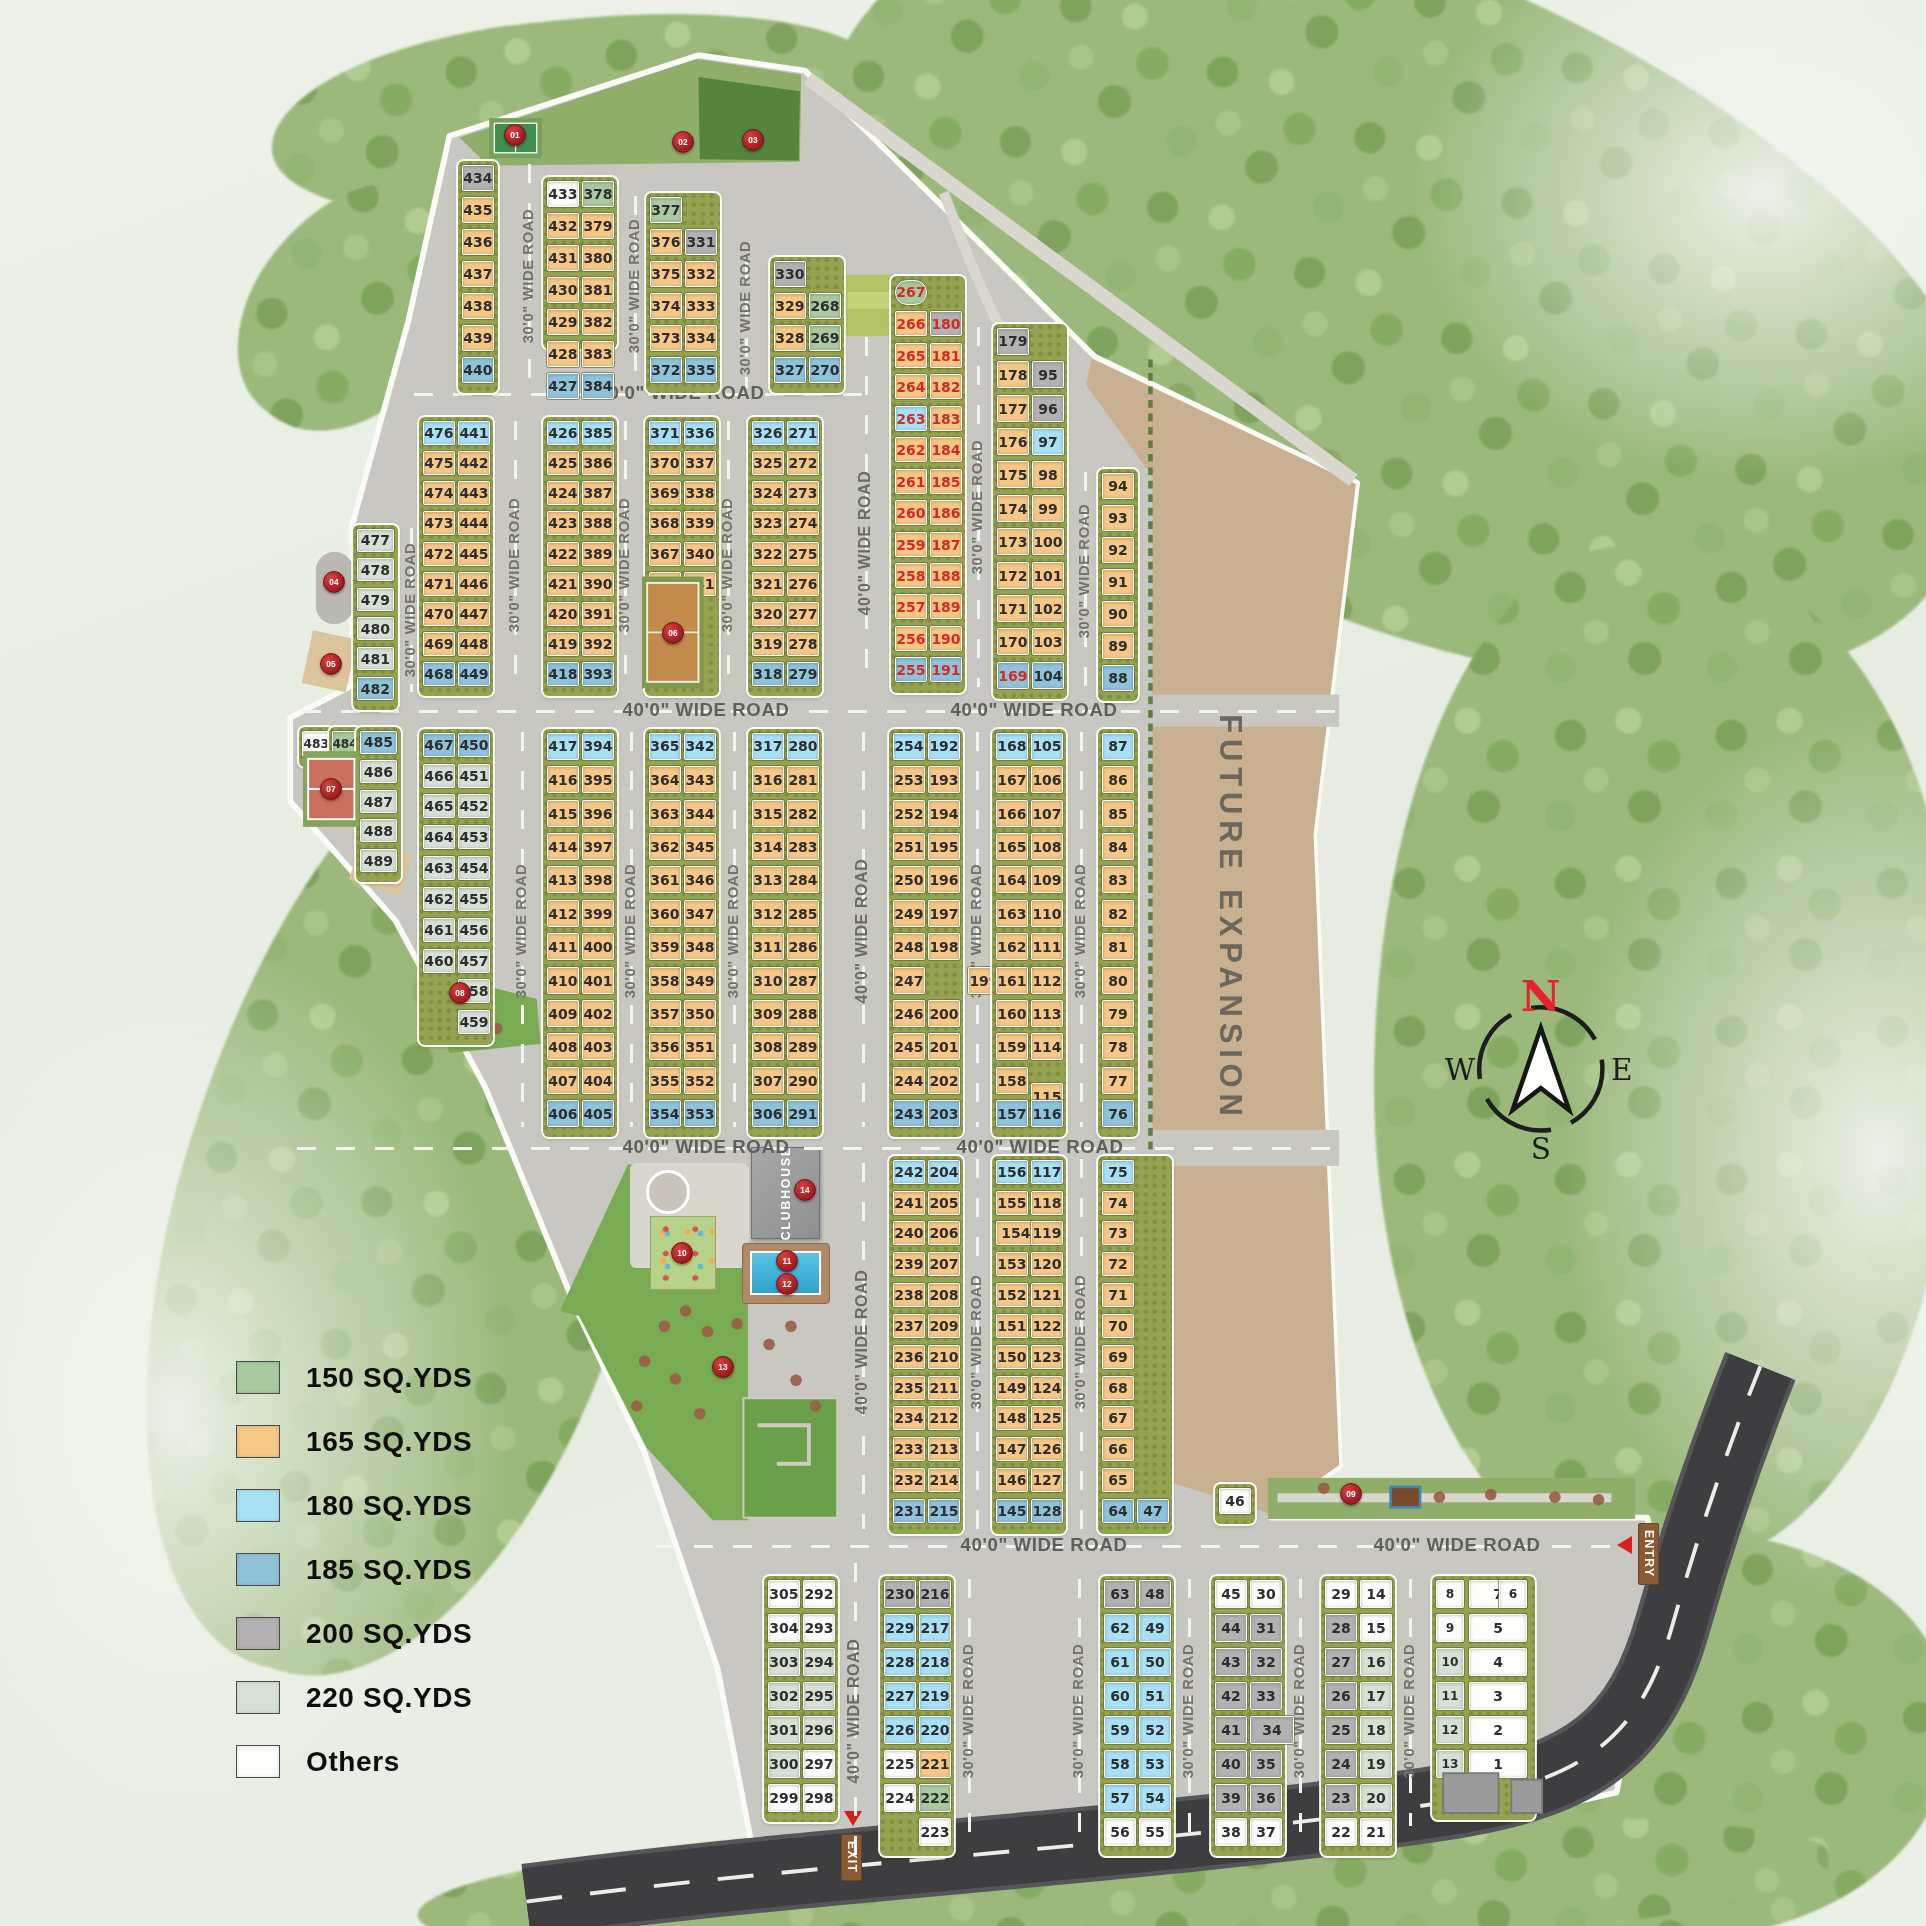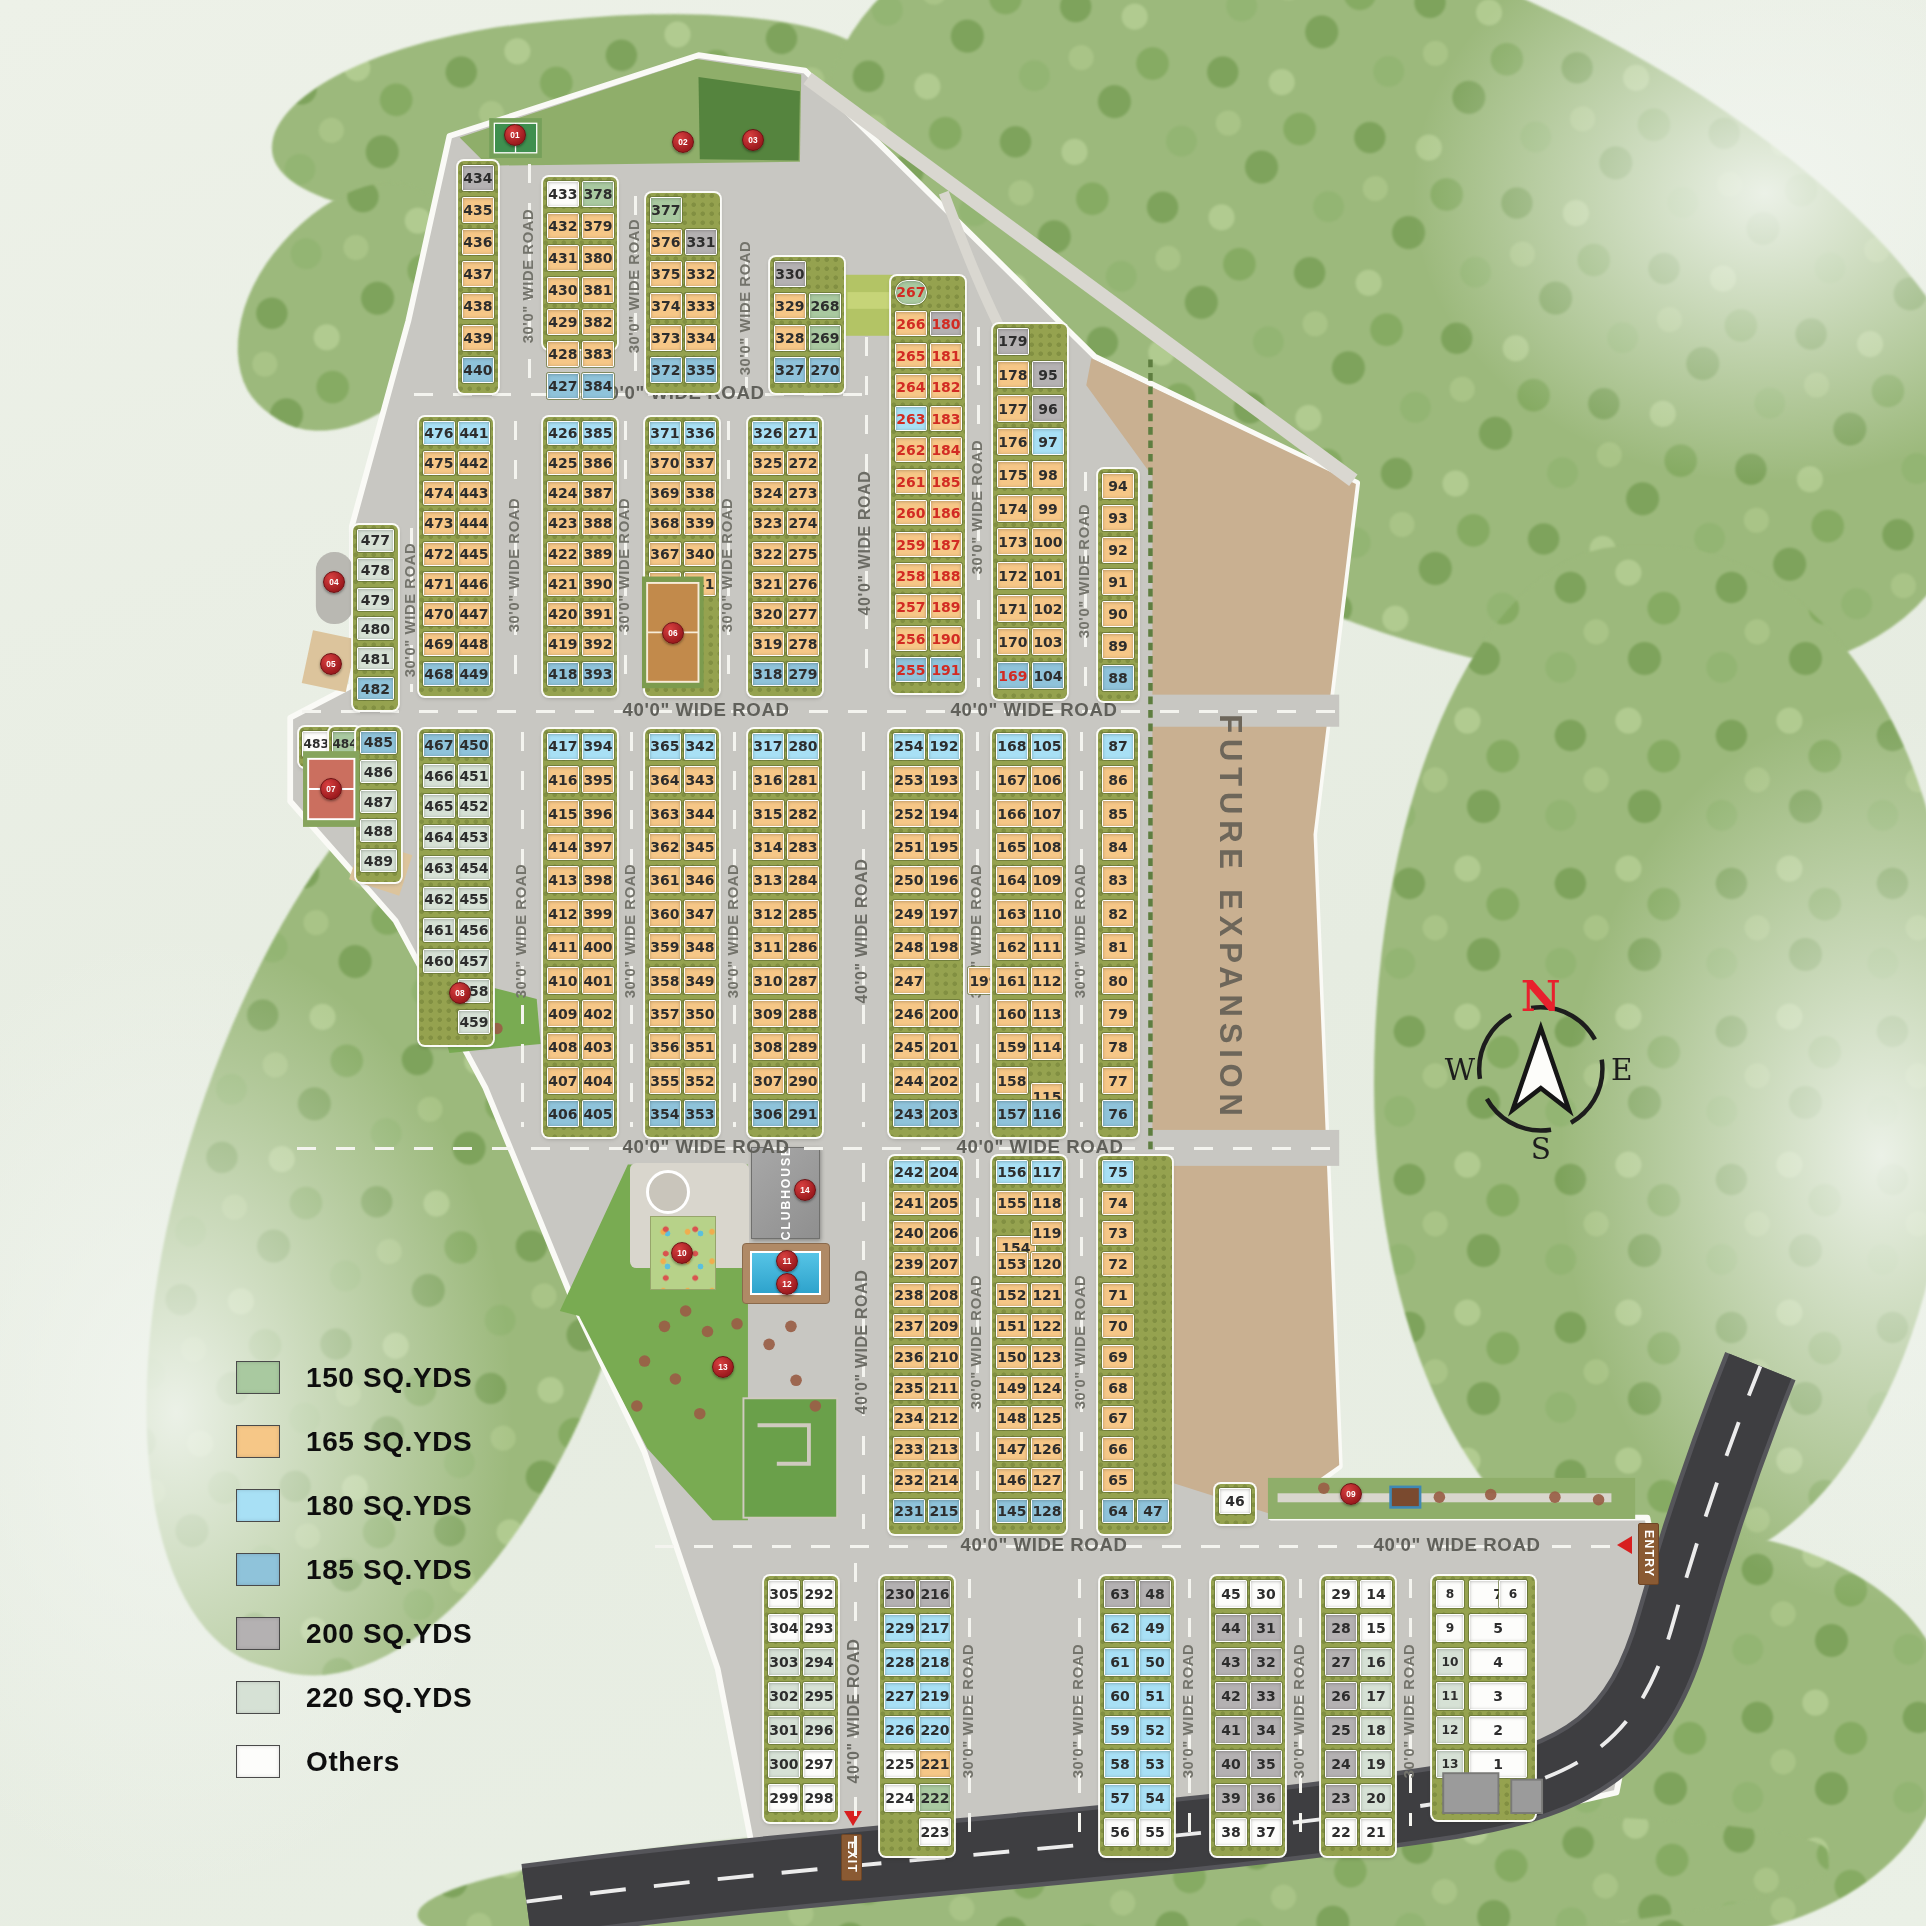--- a/index.html
+++ b/index.html
@@ -646,21 +646,21 @@
       <div class="plot" style="left: 39px; top: 189px; width: 32px; height: 24.4px; background: rgb(246, 199, 135);">210</div>
       <div class="plot" style="left: 39px; top: 220px; width: 32px; height: 24.4px; background: rgb(246, 199, 135);">211</div>
       <div class="plot" style="left: 39px; top: 250px; width: 32px; height: 24.4px; background: rgb(246, 199, 135);">212</div>
       <div class="plot" style="left: 39px; top: 281px; width: 32px; height: 24.4px; background: rgb(246, 199, 135);">213</div>
       <div class="plot" style="left: 39px; top: 312px; width: 32px; height: 24.4px; background: rgb(246, 199, 135);">214</div>
       <div class="plot" style="left: 39px; top: 343px; width: 32px; height: 24.4px; background: rgb(143, 195, 218);">215</div>
     </div>
     <div class="block" style="left: 992px; top: 1156px; width: 74px; height: 378px;">
       <div class="plot" style="left: 3.9px; top: 3.9px; width: 32px; height: 24.4px; background: rgb(168, 224, 245);">156</div>
       <div class="plot" style="left: 3.9px; top: 35px; width: 32px; height: 24.4px; background: rgb(246, 199, 135);">155</div>
-      <div class="plot" style="left: 3.9px; top: 80px; width: 40px; height: 24.4px; background: rgb(246, 199, 135);">154</div>
+      <div class="plot" style="left: 3.9px; top: 65px; width: 40px; height: 24.4px; background: rgb(246, 199, 135);">154</div>
       <div class="plot" style="left: 3.9px; top: 96px; width: 32px; height: 24.4px; background: rgb(246, 199, 135);">153</div>
       <div class="plot" style="left: 3.9px; top: 127px; width: 32px; height: 24.4px; background: rgb(246, 199, 135);">152</div>
       <div class="plot" style="left: 3.9px; top: 158px; width: 32px; height: 24.4px; background: rgb(246, 199, 135);">151</div>
       <div class="plot" style="left: 3.9px; top: 189px; width: 32px; height: 24.4px; background: rgb(246, 199, 135);">150</div>
       <div class="plot" style="left: 3.9px; top: 220px; width: 32px; height: 24.4px; background: rgb(246, 199, 135);">149</div>
       <div class="plot" style="left: 3.9px; top: 250px; width: 32px; height: 24.4px; background: rgb(246, 199, 135);">148</div>
       <div class="plot" style="left: 3.9px; top: 281px; width: 32px; height: 24.4px; background: rgb(246, 199, 135);">147</div>
       <div class="plot" style="left: 3.9px; top: 312px; width: 32px; height: 24.4px; background: rgb(246, 199, 135);">146</div>
       <div class="plot" style="left: 3.9px; top: 343px; width: 32px; height: 24.4px; background: rgb(143, 195, 218);">145</div>
       <div class="plot" style="left: 39px; top: 3.9px; width: 32px; height: 24.4px; background: rgb(168, 224, 245);">117</div>
@@ -751,21 +751,21 @@
       <div class="plot" style="left: 3.9px; top: 72px; width: 32px; height: 28px; background: rgb(180, 177, 178);">43</div>
       <div class="plot" style="left: 3.9px; top: 106px; width: 32px; height: 28px; background: rgb(180, 177, 178);">42</div>
       <div class="plot" style="left: 3.9px; top: 140px; width: 32px; height: 28px; background: rgb(180, 177, 178);">41</div>
       <div class="plot" style="left: 3.9px; top: 174px; width: 32px; height: 28px; background: rgb(180, 177, 178);">40</div>
       <div class="plot" style="left: 3.9px; top: 208px; width: 32px; height: 28px; background: rgb(180, 177, 178);">39</div>
       <div class="plot" style="left: 3.9px; top: 242px; width: 32px; height: 28px; background: rgb(253, 253, 251);">38</div>
       <div class="plot" style="left: 39px; top: 3.9px; width: 32px; height: 28px; background: rgb(253, 253, 251);">30</div>
       <div class="plot" style="left: 39px; top: 38px; width: 32px; height: 28px; background: rgb(180, 177, 178);">31</div>
       <div class="plot" style="left: 39px; top: 72px; width: 32px; height: 28px; background: rgb(180, 177, 178);">32</div>
       <div class="plot" style="left: 39px; top: 106px; width: 32px; height: 28px; background: rgb(180, 177, 178);">33</div>
-      <div class="plot" style="left: 39px; top: 140px; width: 32px; height: 28px; background: rgb(180, 177, 178);">34</div>
+      <div class="plot" style="left: 39px; top: 140px; width: 44px; height: 28px; background: rgb(180, 177, 178);">34</div>
       <div class="plot" style="left: 39px; top: 174px; width: 32px; height: 28px; background: rgb(180, 177, 178);">35</div>
       <div class="plot" style="left: 39px; top: 208px; width: 32px; height: 28px; background: rgb(180, 177, 178);">36</div>
       <div class="plot" style="left: 39px; top: 242px; width: 32px; height: 28px; background: rgb(253, 253, 251);">37</div>
     </div>
     <div class="block" style="left: 1321px; top: 1576px; width: 74px; height: 280px;">
       <div class="plot" style="left: 3.9px; top: 3.9px; width: 32px; height: 28px; background: rgb(253, 253, 251);">29</div>
       <div class="plot" style="left: 3.9px; top: 38px; width: 32px; height: 28px; background: rgb(180, 177, 178);">28</div>
       <div class="plot" style="left: 3.9px; top: 72px; width: 32px; height: 28px; background: rgb(180, 177, 178);">27</div>
       <div class="plot" style="left: 3.9px; top: 106px; width: 32px; height: 28px; background: rgb(180, 177, 178);">26</div>
       <div class="plot" style="left: 3.9px; top: 140px; width: 32px; height: 28px; background: rgb(180, 177, 178);">25</div>

